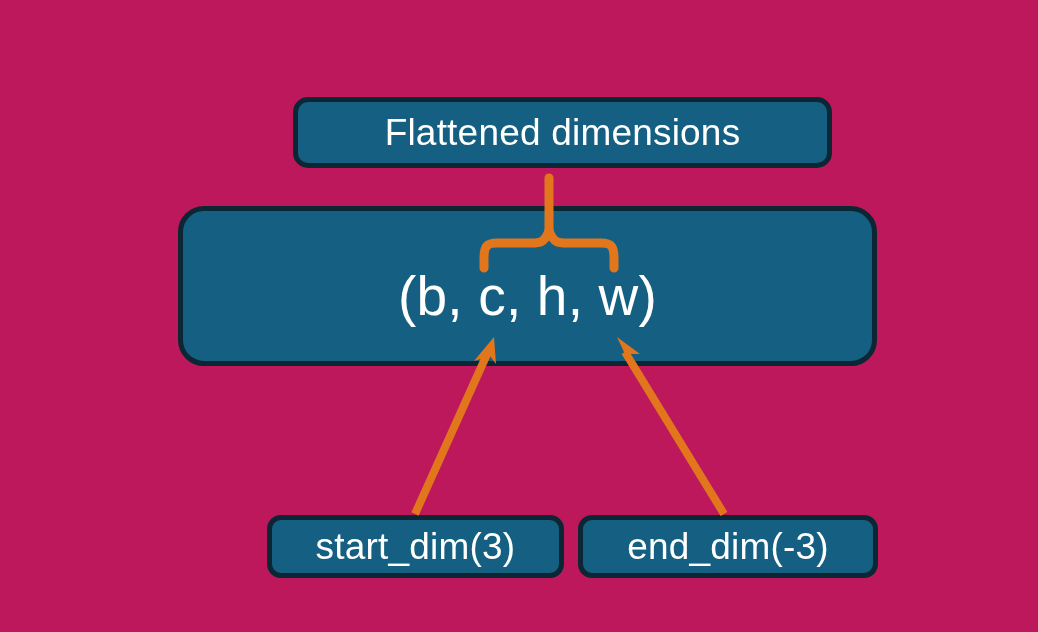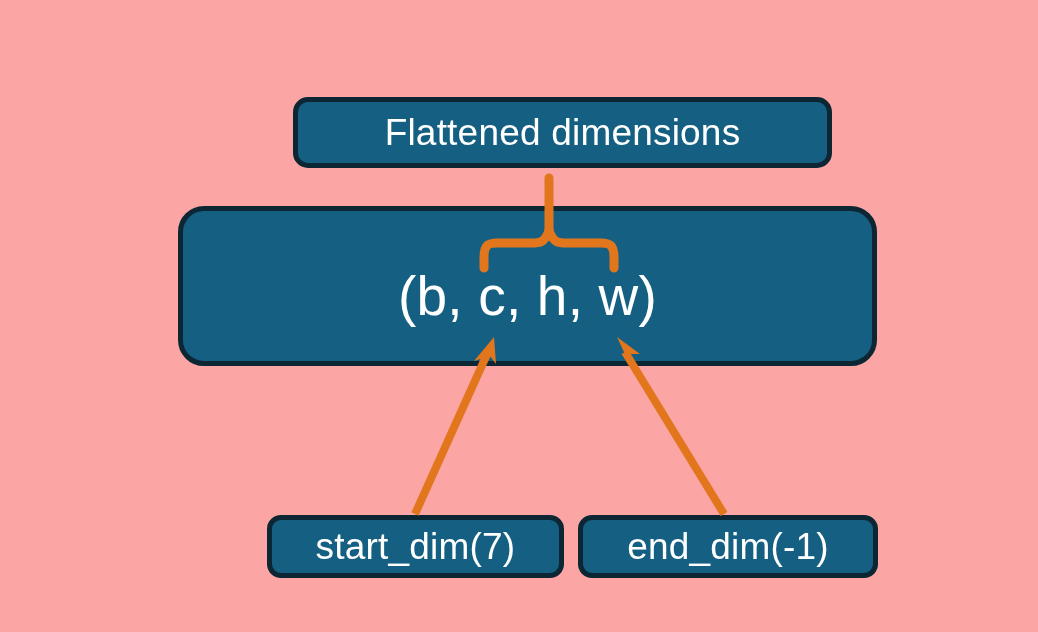--- a/index.html
+++ b/index.html
@@ -8,21 +8,21 @@
     background: #ffffff;
   }
   body {
     font-family: "Liberation Sans", sans-serif;
     -webkit-font-smoothing: antialiased;
   }
   #canvas {
     position: relative;
     width: 1038px;
     height: 632px;
-    background: #fca5a5;
+    background: #be185d;
     overflow: hidden;
   }
   .node {
     position: absolute;
     box-sizing: border-box;
     background: #156082;
     border: 5px solid #0c2733;
     border-radius: 16px;
     display: flex;
     align-items: center;
@@ -117,25 +117,25 @@
 
   <div class="node" id="node-flattened">
     <span class="label">Flattened dimensions</span>
   </div>
 
   <div class="node" id="node-tuple">
     <span class="label">(b, c, h, w)</span>
   </div>
 
   <div class="node" id="node-startdim">
-    <span class="label">start_dim(7)</span>
+    <span class="label">start_dim(3)</span>
   </div>
 
   <div class="node" id="node-enddim">
-    <span class="label">end_dim(-1)</span>
+    <span class="label">end_dim(-3)</span>
   </div>
 
   <svg id="arrow-layer" viewBox="0 0 1038 632" width="1038" height="632" aria-hidden="true">
 
     <g>
       <line x1="415" y1="514" x2="488" y2="352" stroke="#e2761d" stroke-width="8" stroke-linecap="butt"></line>
       <polygon points="494,337 496,364 490,356 474,361" fill="#e2761d"></polygon>
     </g>
 
     <g>

